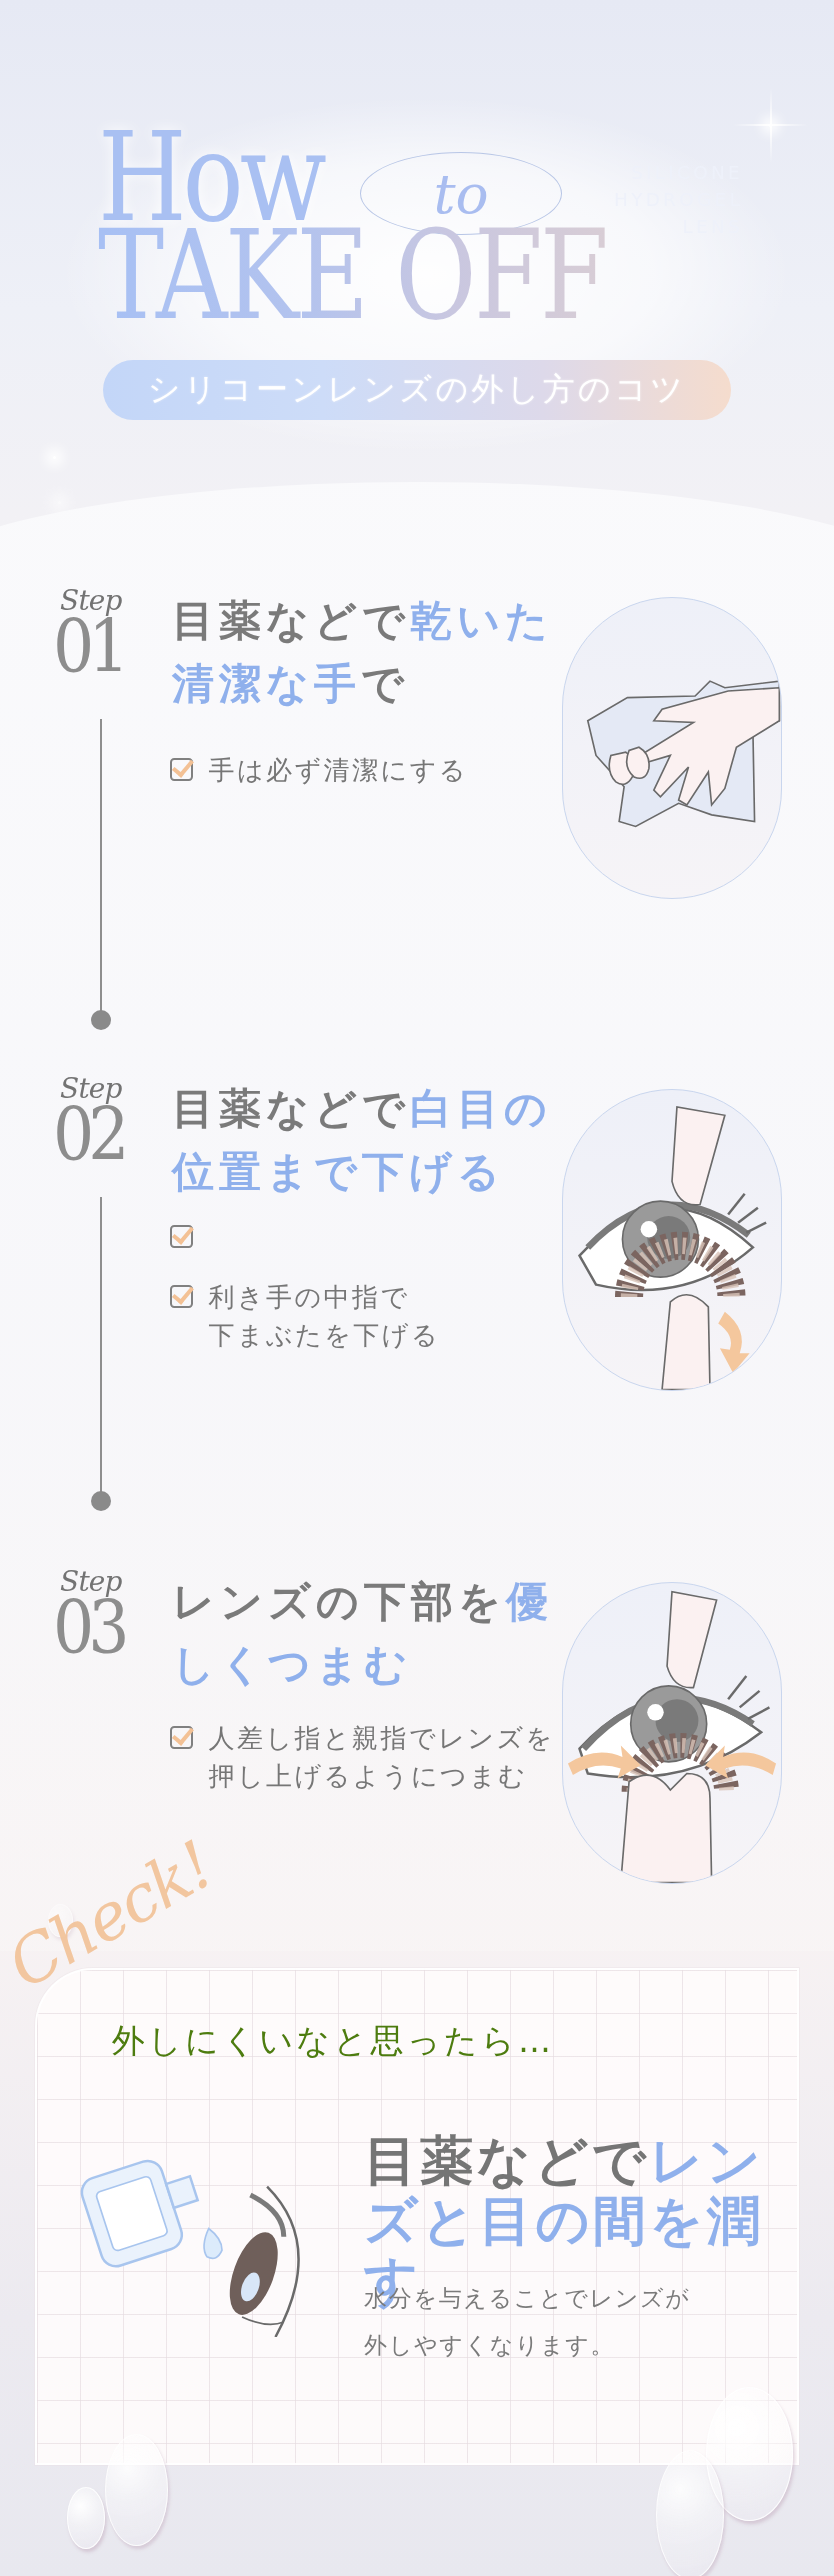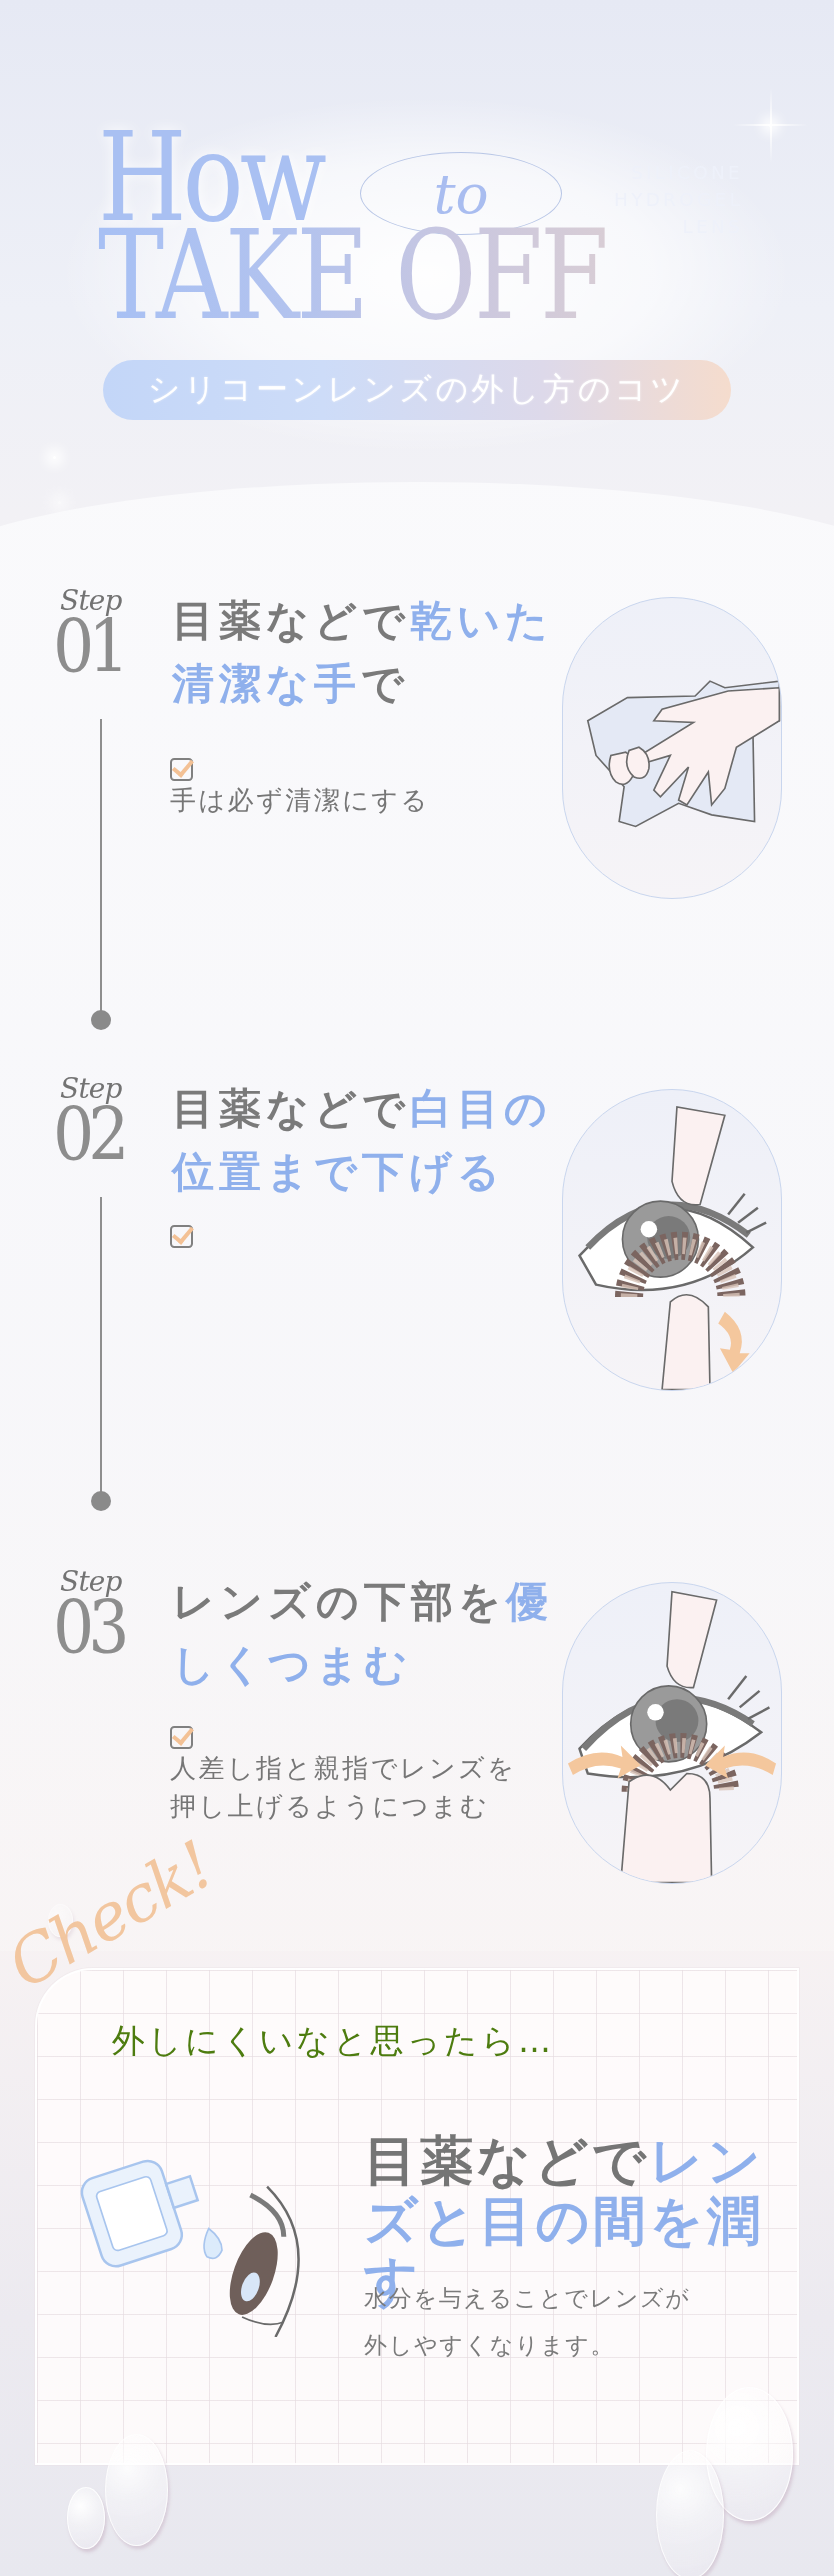--- a/index.html
+++ b/index.html
@@ -81,21 +81,21 @@
     letter-spacing: -6.7px; transform: scaleX(0.9); transform-origin: left top;
   }
   .step-title {
     position: absolute; left: 172px; top: 5px; width: 384px;
     font-size: 42px; line-height: 63px; font-weight: bold; letter-spacing: 5px; color: #7a7a7a;
   }
   .step-title .hl { color: #8fb0ec; }
   .timeline-line { position: absolute; left: 100px; width: 1.7px; background: #8e8e8e; }
   .timeline-dot { position: absolute; left: 91px; width: 20px; height: 20px; border-radius: 50%; background: #8a8a8a; }
   .checks { position: absolute; left: 170px; width: 392px; }
-  .check-item { position: relative; display: flex; align-items: flex-start; margin-bottom: 25px; flex-direction: column; }
+  .check-item { position: relative; display: flex; align-items: flex-start; margin-bottom: 25px; }
   .check-box {
     position: relative; flex: 0 0 auto; width: 23.4px; height: 23.4px; margin-top: 6.7px; margin-right: 15px;
     border: 2.5px solid #808080; border-radius: 4.2px;
   }
   .check-box::after {
     content: ""; position: absolute; left: 5px; top: -3.3px; width: 7.5px; height: 16px;
     border-right: 4.2px solid #f3c195; border-bottom: 4.2px solid #f3c195; transform: rotate(40deg);
   }
   .check-text { font-size: 26px; line-height: 38px; letter-spacing: 2.5px; color: #767676; white-space: pre-line; }
   .illus {
@@ -200,20 +200,25 @@
   <div class="step-word">Step</div>
   <div class="step-num">02</div>
   <div class="step-title">
     <span>目薬などで</span><span class="hl">白目の位置まで下げる</span>
   </div>
   <div class="timeline-line" style="top:125px;height:300px;"></div>
   <div class="timeline-dot" style="top:419px;"></div>
   <div class="checks" style="top:146px;">
     <div class="check-item" style="margin-bottom:30px;">
       <span class="check-box"></span>
+    </div>
+    <div class="check-item">
+      <span class="check-box"></span>
+      <span class="check-text">利き手の中指で
+下まぶたを下げる</span>
     </div>
   </div>
   <div class="illus" style="top:16.7px;">
     <svg viewBox="0 0 264 362">
       <path d="M20 200 Q120 90 230 190 Q150 260 40 235 Z" fill="#fff" stroke="#6a6a6a" stroke-width="3"></path>
       <path d="M30 190 Q120 95 225 175" fill="none" stroke="#7a7a7a" stroke-width="8"></path>
       <g stroke="#6a6a6a" stroke-width="3">
           <line x1="200" y1="150" x2="220" y2="125"></line>
           <line x1="212" y1="160" x2="236" y2="142"></line>
           <line x1="222" y1="172" x2="246" y2="160"></line>

